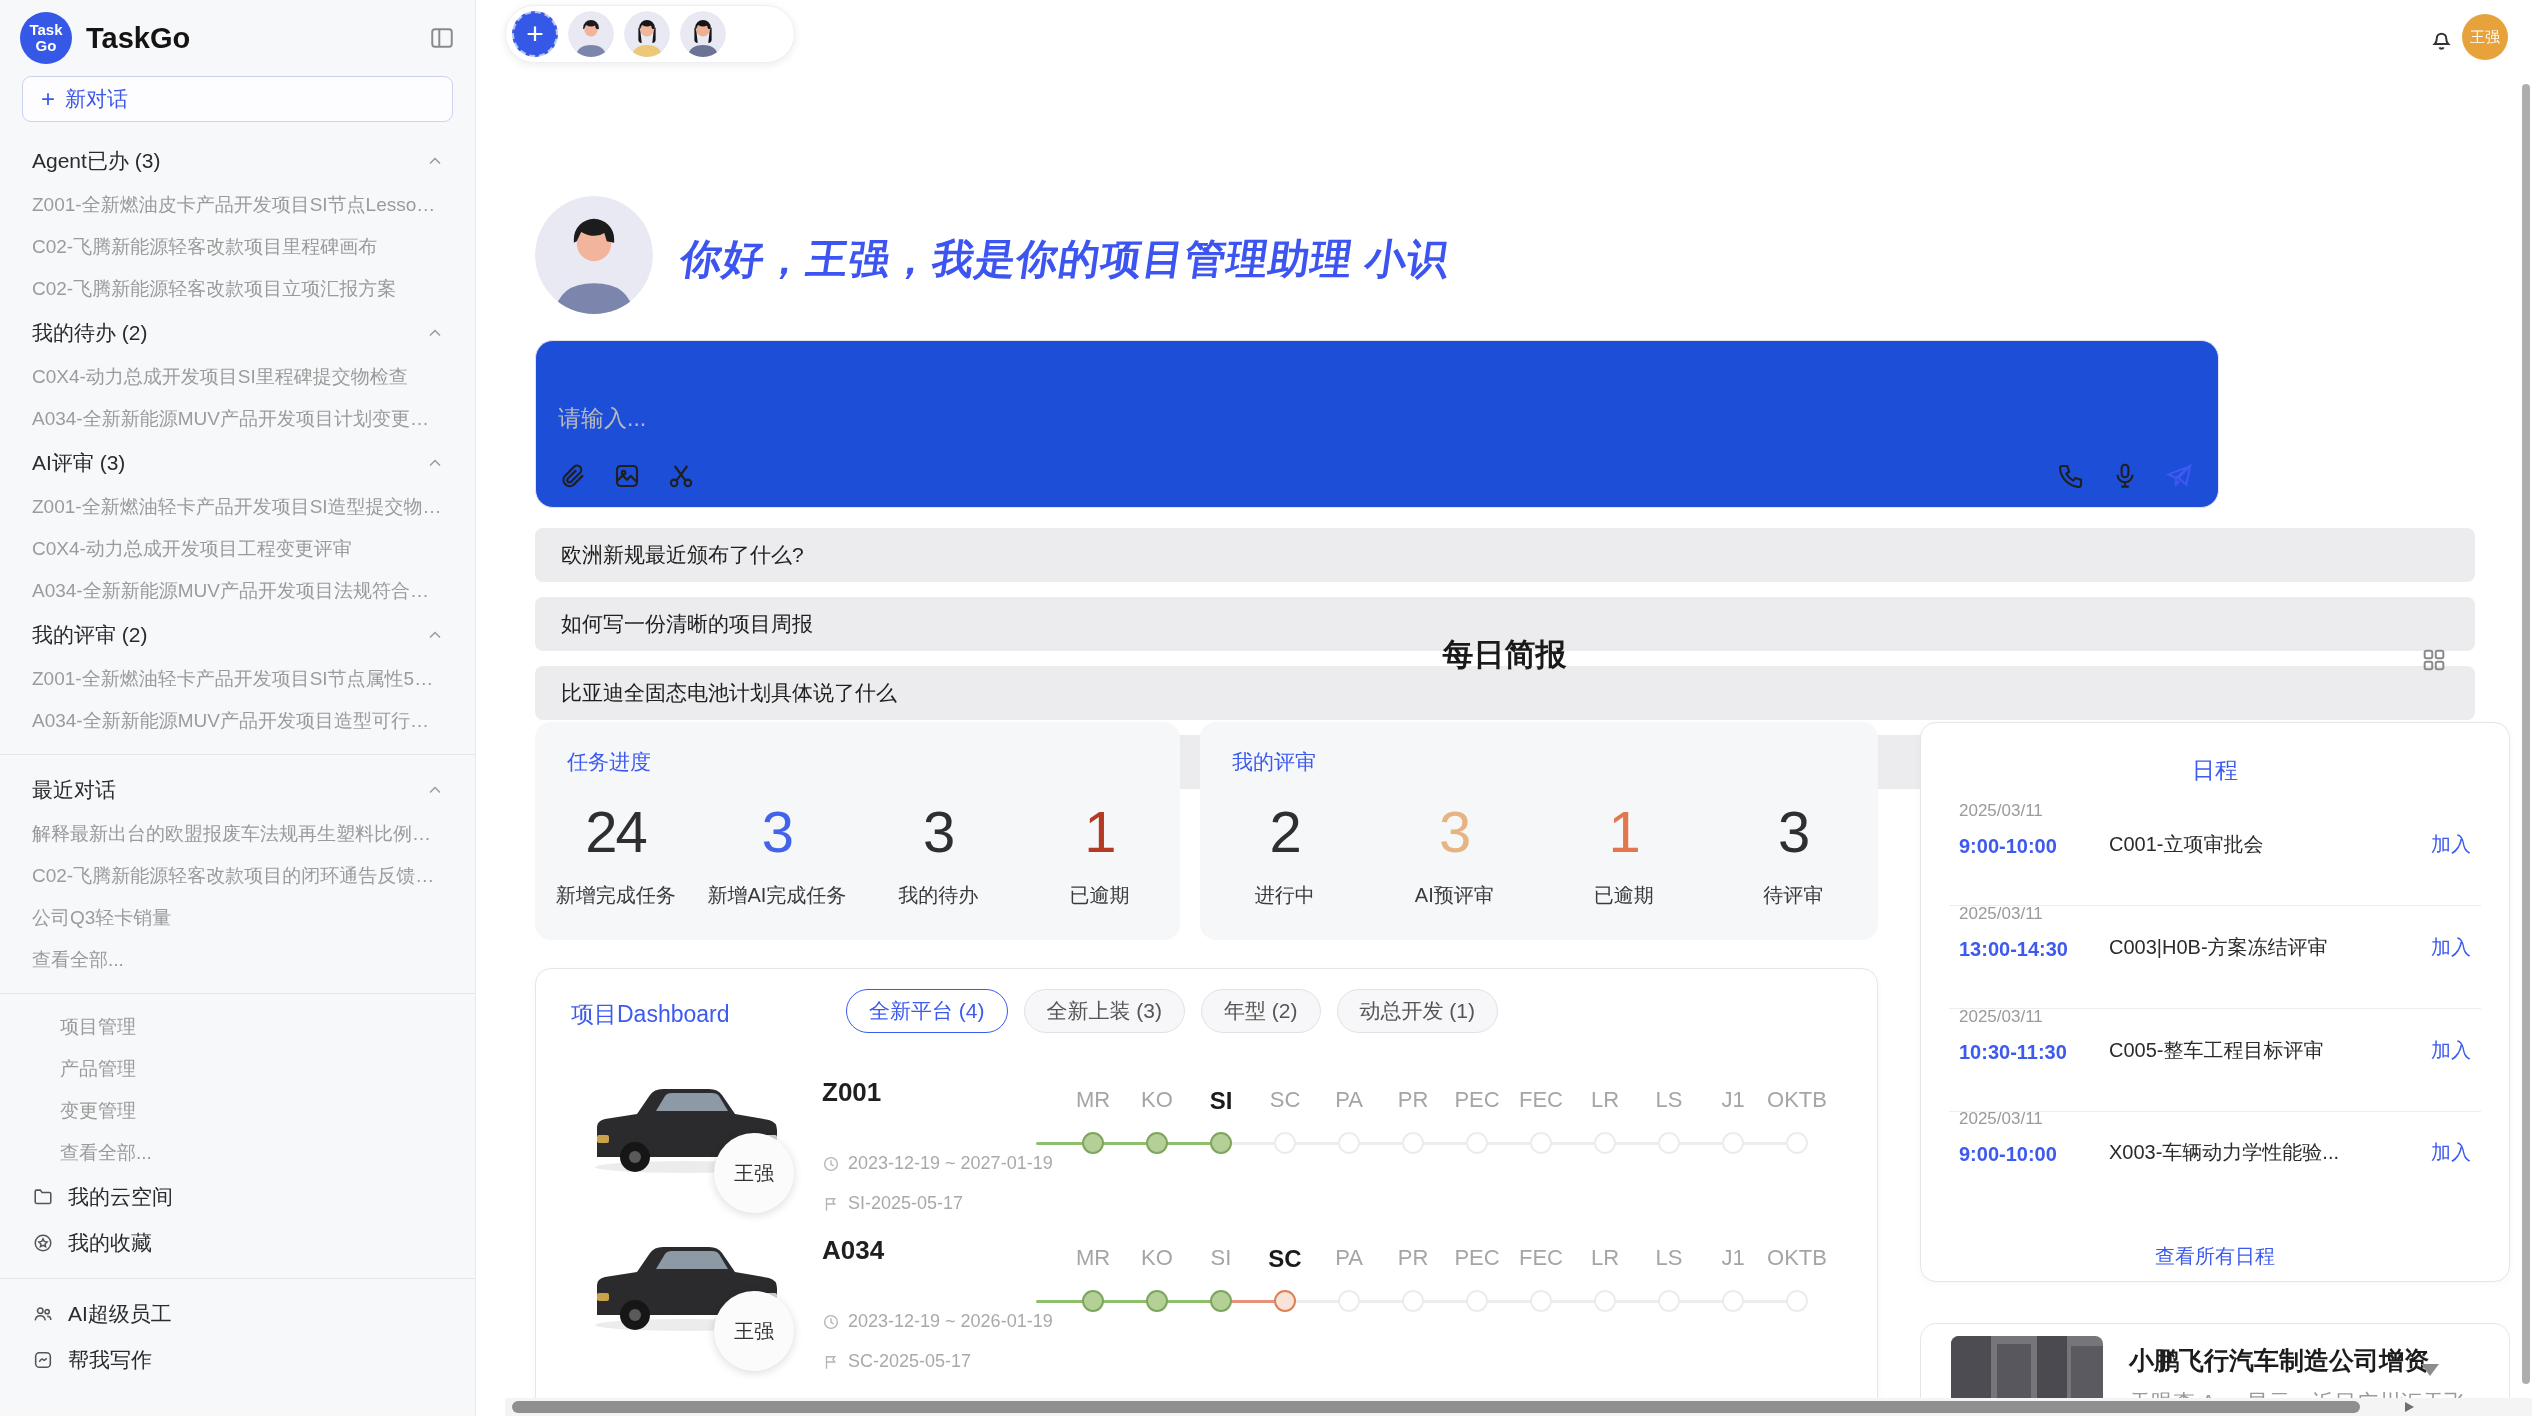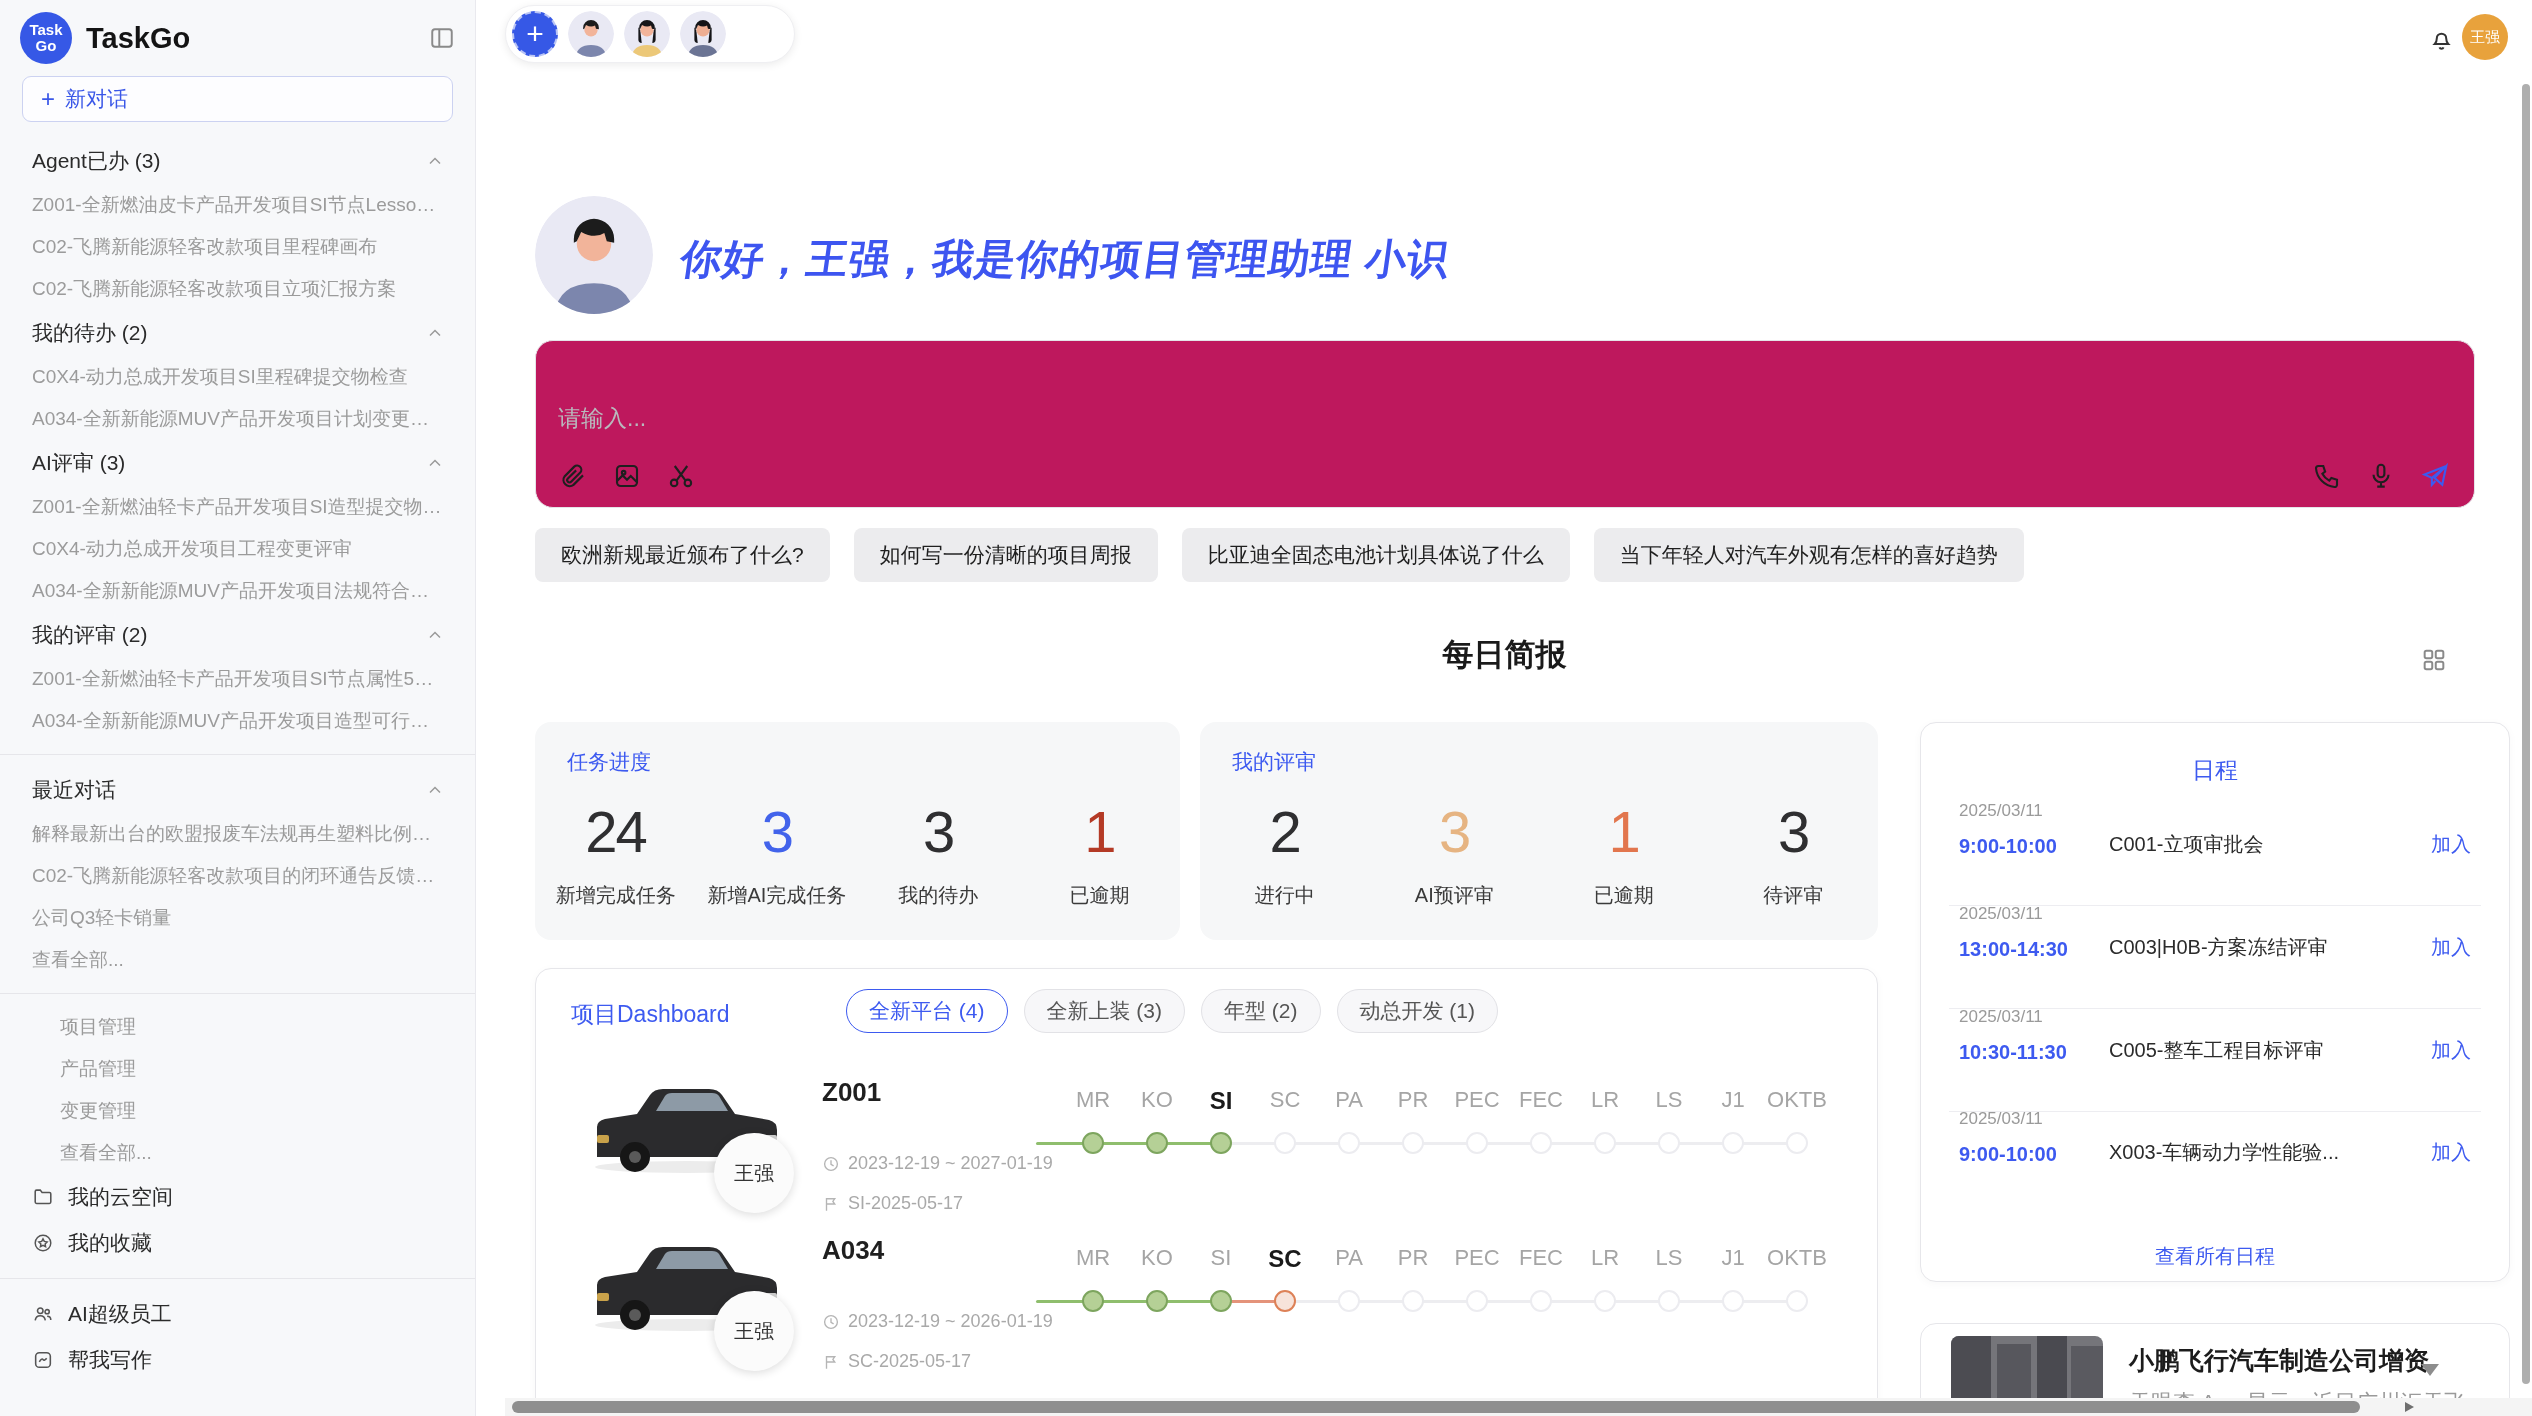--- a/index.html
+++ b/index.html
@@ -39,30 +39,30 @@
     align-items:center;justify-content:center;font-size:30px;font-weight:300;cursor:pointer;border:2px dashed #b9c4f5;}
   .tb-avatar{width:46px;height:46px;border-radius:50%;overflow:hidden;cursor:pointer;}
   #bell{position:absolute;left:1951px;top:26px;width:27px;height:27px;color:#333;cursor:pointer;}
   #user-avatar{position:absolute;left:1985px;top:14px;width:46px;height:46px;border-radius:50%;
     display:flex;align-items:center;justify-content:center;color:#fff;font-size:15px;cursor:pointer;}
 
   #greet-avatar{position:absolute;left:58px;top:196px;width:118px;height:118px;border-radius:50%;overflow:hidden;}
   #greet-text{position:absolute;left:204px;top:232px;font-size:41px;font-weight:700;color:#3d55f0;
     transform:skewX(-8deg);letter-spacing:1px;}
 
-  #composer{position:absolute;left:58px;top:340px;width:1940px;height:168px;border:1px solid #e4e4e8;
-    border-radius:18px;background:#be185d;}
+  #composer{position:absolute;left:58px;top:340px;width:1684px;height:168px;border:1px solid #e4e4e8;
+    border-radius:18px;background:#1d4ed8;}
   #composer-ph{position:absolute;left:22px;top:62px;font-size:23px;color:#b9b9bd;}
   .comp-icons{position:absolute;bottom:16px;display:flex;gap:24px;}
   .comp-icons.left{left:22px;}
   .comp-icons.right{right:24px;}
   .comp-icons .icn{width:30px;height:30px;color:#1f1f1f;cursor:pointer;}
   .comp-icons .icn.send{color:#3d5af0;}
 
-  #chips{position:absolute;left:58px;top:528px;width:1940px;display:flex;gap:24px;}
+  #chips{position:absolute;left:58px;top:528px;width:1940px;display:flex;gap:15px;flex-direction:column;}
   .chip{height:54px;line-height:54px;padding:0 26px;background:#ececee;border-radius:8px;font-size:21px;
     color:#1f1f1f;white-space:nowrap;cursor:pointer;}
 
   #briefing-title{position:absolute;left:0;top:634px;width:2055px;text-align:center;font-size:31px;font-weight:700;color:#1a1a1a;}
   #layout-icon{position:absolute;left:1943px;top:646px;width:28px;height:28px;color:#8a8a8a;cursor:pointer;}
 
   .stat-card{position:absolute;top:722px;height:218px;background:#f6f7f8;border-radius:16px;}
   #card-tasks{left:58px;width:645px;}
   #card-reviews{left:723px;width:678px;}
   .stat-title{position:absolute;left:32px;top:26px;font-size:21px;color:#3d5af0;}

